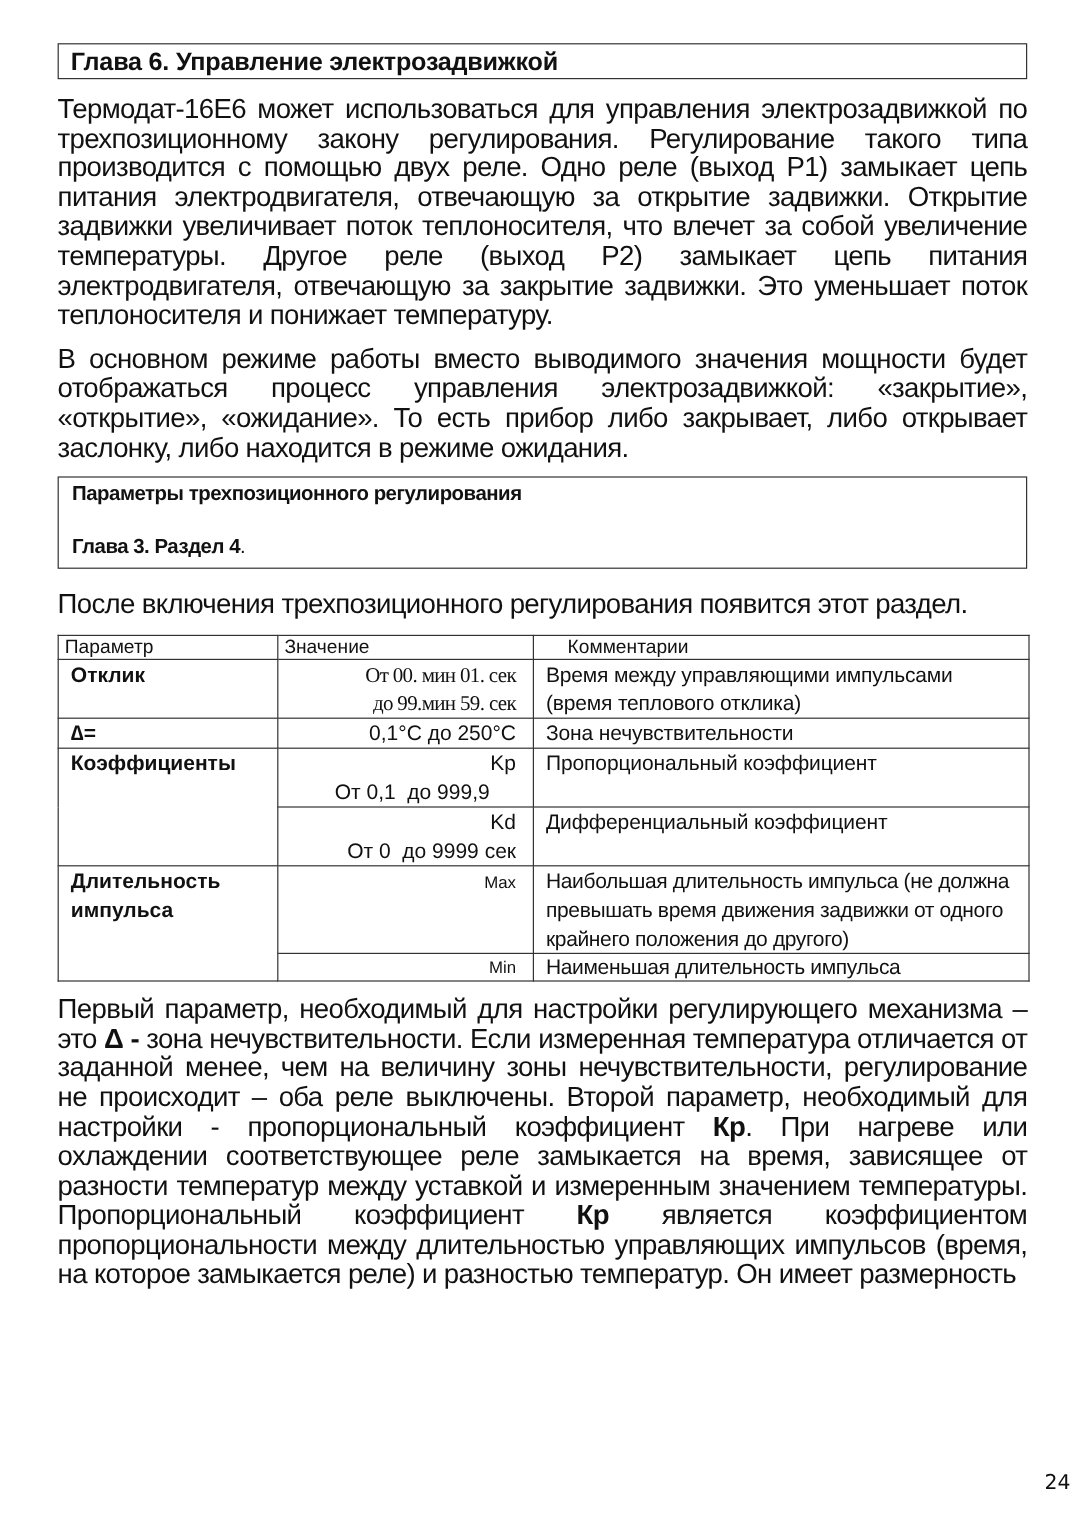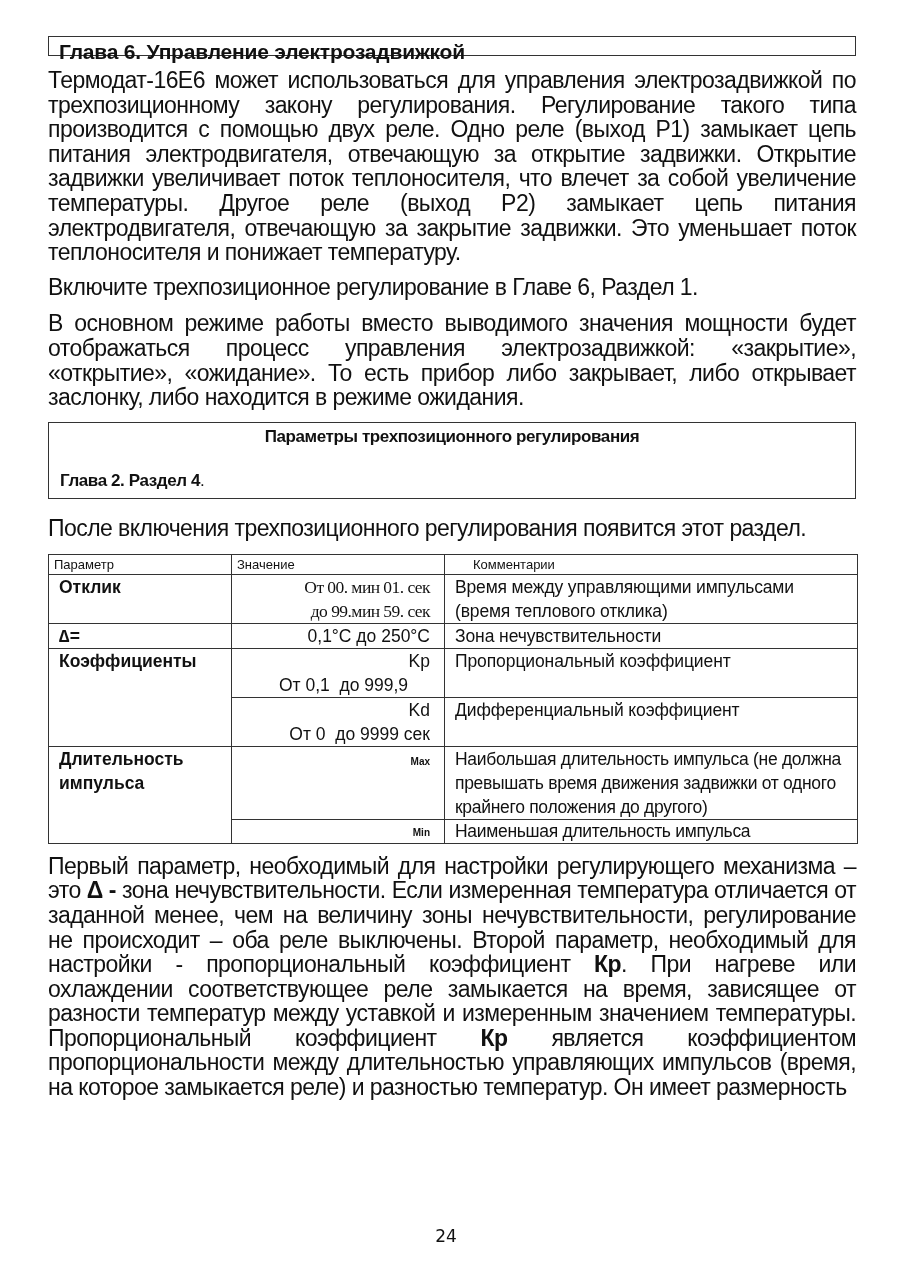--- a/index.html
+++ b/index.html
@@ -1,58 +1,57 @@
 <!DOCTYPE html>
 <html><head>
 <meta charset="utf-8">
 <style>
   html, body { margin: 0; padding: 0; background: #ffffff; }
   body { width: 900px; height: 1275px; position: relative; color: #111; font-family: "Liberation Sans", sans-serif; overflow: hidden; }
   .page { position: absolute; left: 48px; top: 36px; width: 808px; }
-  .chapter-title { border: 1.5px solid #333; height: 20px; box-sizing: border-box; padding: 1px 10px 0 10px; font-weight: bold; font-size: 21px; line-height: 28px; letter-spacing: -0.2px; transform-origin: left; }
+  .chapter-title { border: 1.5px solid #333; height: 30px; box-sizing: border-box; padding: 1px 10px 0 10px; font-weight: bold; font-size: 21px; line-height: 28px; letter-spacing: -0.2px; transform-origin: left; }
   p.body { margin: 0; font-size: 23px; line-height: 24.6px; text-align: justify; letter-spacing: -0.55px; word-spacing: 0px; }
   .p1 { margin-top: 12px !important; }
   .p2 { margin-top: 10px !important; }
   .p3 { margin-top: 12px !important; }
   .box { margin-top: 12px; border: 1.2px solid #333; height: 77px; box-sizing: border-box; padding: 2px 11px; font-size: 17px; }
-  .box .l1 { font-weight: bold; line-height: 24px; letter-spacing: -0.4px; text-align: center; }
+  .box .l1 { font-weight: bold; line-height: 24px; letter-spacing: -0.4px; }
   .box .l2 { margin-top: 20px; line-height: 24px; letter-spacing: -0.4px; }
   .box .l2 b { font-weight: bold; }
   .p4 { margin-top: 17px !important; line-height: 24px !important; }
   table.params { margin-top: 14px; border-collapse: collapse; width: 809px; table-layout: fixed; font-size: 17.5px; }
   table.params td { border: 1.2px solid #333; vertical-align: top; padding: 0 5px; line-height: 24px; }
   table.params col.c1 { width: 183px; }
   table.params col.c2 { width: 213px; }
   table.params col.c3 { width: 413px; }
-  .hdr td { font-size: 13px; line-height: 18px !important; padding-top: 1px !important; }
+  .hdr td { font-size: 16px; line-height: 18px !important; padding-top: 1px !important; }
   .pname { font-weight: bold; padding-left: 10px !important; }
   .val { text-align: right; padding-right: 14px !important; }
   .comm { padding-left: 10px !important; letter-spacing: -0.1px; margin-left: 47px; }
   .comm-narrow { letter-spacing: -0.55px; font-family: Liberation Serif, serif; }
-  .val .small { font-size: 10px; font-weight: bold; }
+  .val .small { font-size: 14px; font-weight: normal; }
   .p5 { margin-top: 10px !important; }
-  .page-number { position: absolute; left: 0; width: 892px; top: 1226px; text-align: center; font-family: "DejaVu Sans", sans-serif; font-size: 17px; }
+  .page-number { position: absolute; left: 0; width: 892px; top: 1226px; text-align: right; font-family: "DejaVu Sans", sans-serif; font-size: 17px; }
   b.inline { font-weight: bold; }
 </style>
 </head>
 <body>
 
 <div class="page">
 
   <div class="chapter-title">Глава 6. Управление электрозадвижкой</div>
 
   <p class="body p1">Термодат-16Е6 может использоваться для управления электрозадвижкой по трехпозиционному закону регулирования. Регулирование такого типа производится с помощью двух реле. Одно реле (выход Р1) замыкает цепь питания электродвигателя, отвечающую за открытие задвижки. Открытие задвижки увеличивает поток теплоносителя, что влечет за собой увеличение температуры. Другое реле (выход Р2) замыкает цепь питания электродвигателя, отвечающую за закрытие задвижки. Это уменьшает поток теплоносителя и понижает температуру.</p>
 
-  <p class="body p2">Включите трехпозиционное регулирование в Главе 6, Раздел 1.</p>
 
   <p class="body p3"> В основном режиме работы вместо выводимого значения мощности будет отображаться процесс управления электрозадвижкой: «закрытие», «открытие», «ожидание». То есть прибор либо закрывает, либо открывает заслонку, либо находится в режиме ожидания.</p>
 
   <div class="box">
     <div class="l1">Параметры трехпозиционного регулирования</div>
-    <div class="l2"><b>Глава 2. Раздел 4</b><span>.</span></div>
+    <div class="l2"><b>Глава 3. Раздел 4</b><span>.</span></div>
   </div>
 
   <p class="body p4" style="text-align:left;">
     <span>После включения трехпозиционного регулирования появится этот раздел.</span><br>
   </p>
 
   <table class="params">
     <colgroup>
         <col class="c1">
         <col class="c2">

